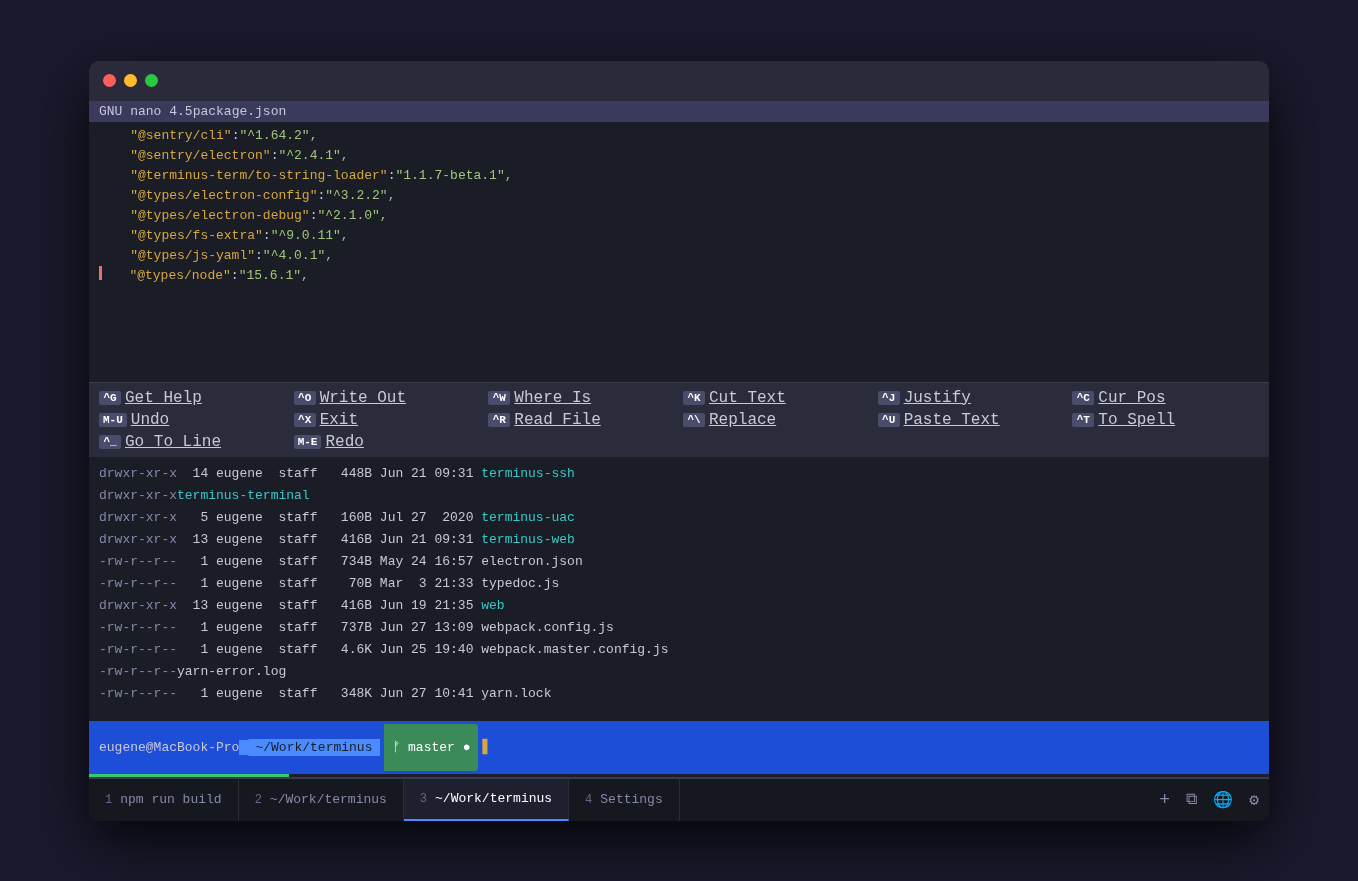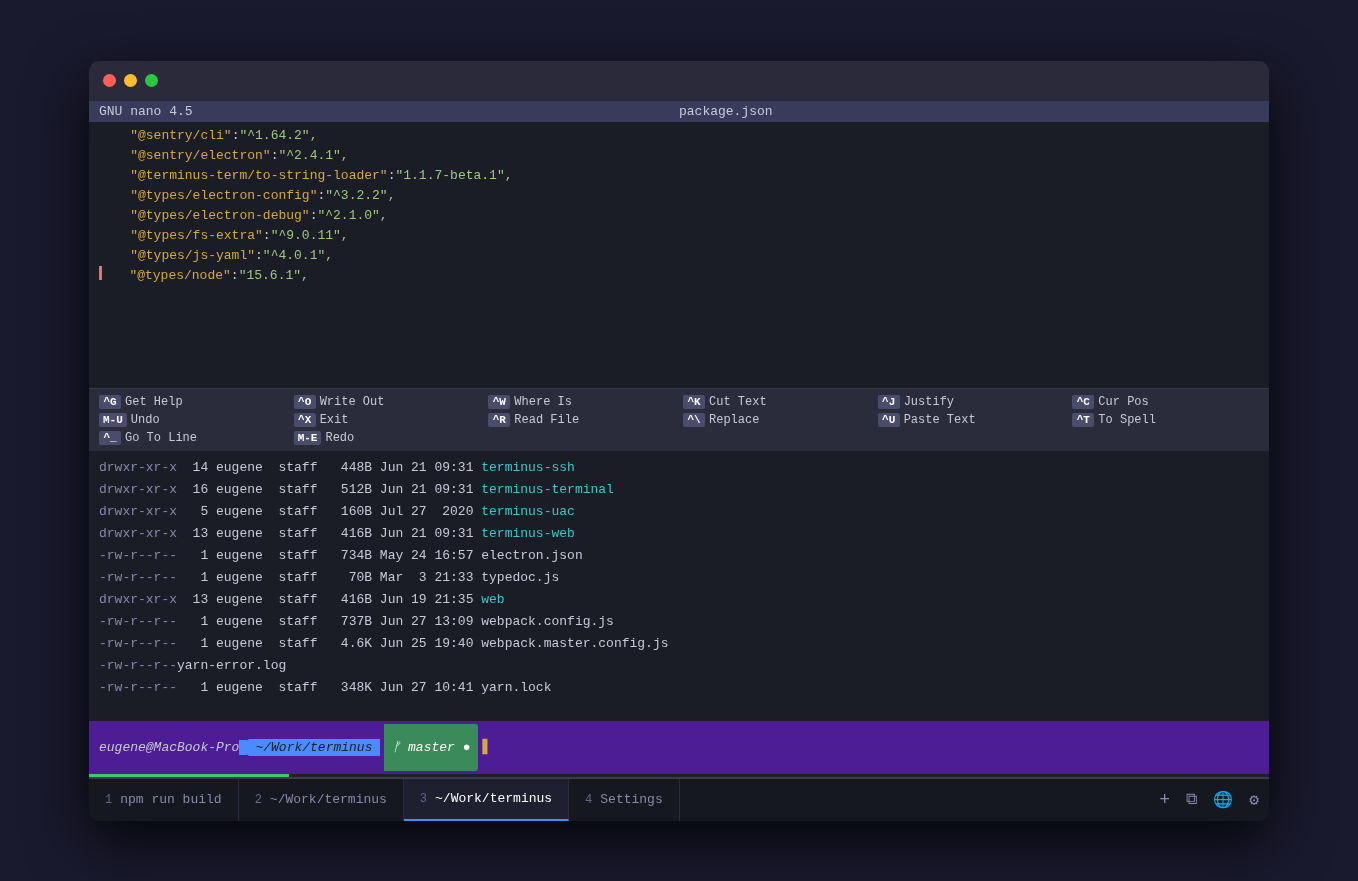--- a/index.html
+++ b/index.html
@@ -53,21 +53,20 @@
       background: #3a3a5c;
       color: #c8c8d8;
       font-size: 13px;
       padding: 3px 10px;
       display: flex;
       justify-content: space-between;
       align-items: center;
       flex-shrink: 0;
     }
     .nano-title {
-      text-align: center;
       flex: 1;
     }
     .editor-content {
       flex: 1;
       padding: 4px 10px;
       font-size: 13px;
       line-height: 1.55;
       color: #c8c8d8;
       overflow: hidden;
     }
@@ -103,41 +102,40 @@
       background: #4a4c6c;
       color: #ffffff;
       padding: 1px 4px;
       border-radius: 2px;
       font-size: 11px;
       font-weight: bold;
       min-width: 22px;
       text-align: center;
       flex-shrink: 0;
     }
-    .shortcut-label { font-size: 12px; }
+    .shortcut-label { font-size: 16px; text-decoration: underline; }
     .file-listing {
       flex: 1;
       padding: 6px 10px;
       font-size: 13px;
       line-height: 1.7;
       color: #c8c8d8;
       overflow: hidden;
     }
     .file-row { display: flex; gap: 0; white-space: pre; }
     .perm { color: #8888aa; }
     .fname-dir { color: #3cc8c8; font-weight: normal; }
     .fname-file { color: #c8c8d8; }
     .prompt-bar {
-      background: #4c1d95;
+      background: #1d4ed8;
       padding: 3px 10px;
       font-size: 13px;
       display: flex;
       align-items: center;
       flex-shrink: 0;
-      font-style: italic;
     }
     .prompt-user { color: #c8c8d8; }
     .tab-bar {
       background: #16181f;
       height: 44px;
       display: flex;
       align-items: stretch;
       border-top: 2px solid #3a3c4c;
       flex-shrink: 0;
     }
@@ -294,21 +292,21 @@
         <span class="shortcut-label">Go To Line</span>
       </div>
       <div class="shortcut-item">
         <span class="shortcut-key">M-E</span>
         <span class="shortcut-label">Redo</span>
       </div>
     </div>
 
     <div class="file-listing">
       <div class="file-row"><span class="perm">drwxr-xr-x</span><span>  14 eugene  staff   448B Jun 21 09:31 </span><span class="fname-dir">terminus-ssh</span></div>
-      <div class="file-row"><span class="perm">drwxr-xr-x</span><span>  16 eugene  staff   512B Jun 21 09:31 </span><span class="fname-dir">terminus-terminal</span></div>
+      <div class="file-row"><span class="perm">drwxr-xr-x</span><span class="fname-dir">terminus-terminal</span></div>
       <div class="file-row"><span class="perm">drwxr-xr-x</span><span>   5 eugene  staff   160B Jul 27  2020 </span><span class="fname-dir">terminus-uac</span></div>
       <div class="file-row"><span class="perm">drwxr-xr-x</span><span>  13 eugene  staff   416B Jun 21 09:31 </span><span class="fname-dir">terminus-web</span></div>
       <div class="file-row"><span class="perm">-rw-r--r--</span><span>   1 eugene  staff   734B May 24 16:57 </span><span class="fname-file">electron.json</span></div>
       <div class="file-row"><span class="perm">-rw-r--r--</span><span>   1 eugene  staff    70B Mar  3 21:33 </span><span class="fname-file">typedoc.js</span></div>
       <div class="file-row"><span class="perm">drwxr-xr-x</span><span>  13 eugene  staff   416B Jun 19 21:35 </span><span class="fname-dir">web</span></div>
       <div class="file-row"><span class="perm">-rw-r--r--</span><span>   1 eugene  staff   737B Jun 27 13:09 </span><span class="fname-file">webpack.config.js</span></div>
       <div class="file-row"><span class="perm">-rw-r--r--</span><span>   1 eugene  staff   4.6K Jun 25 19:40 </span><span class="fname-file">webpack.master.config.js</span></div>
       <div class="file-row"><span class="perm">-rw-r--r--</span><span class="fname-file">yarn-error.log</span></div>
       <div class="file-row"><span class="perm">-rw-r--r--</span><span>   1 eugene  staff   348K Jun 27 10:41 </span><span class="fname-file">yarn.lock</span></div>
     </div>

